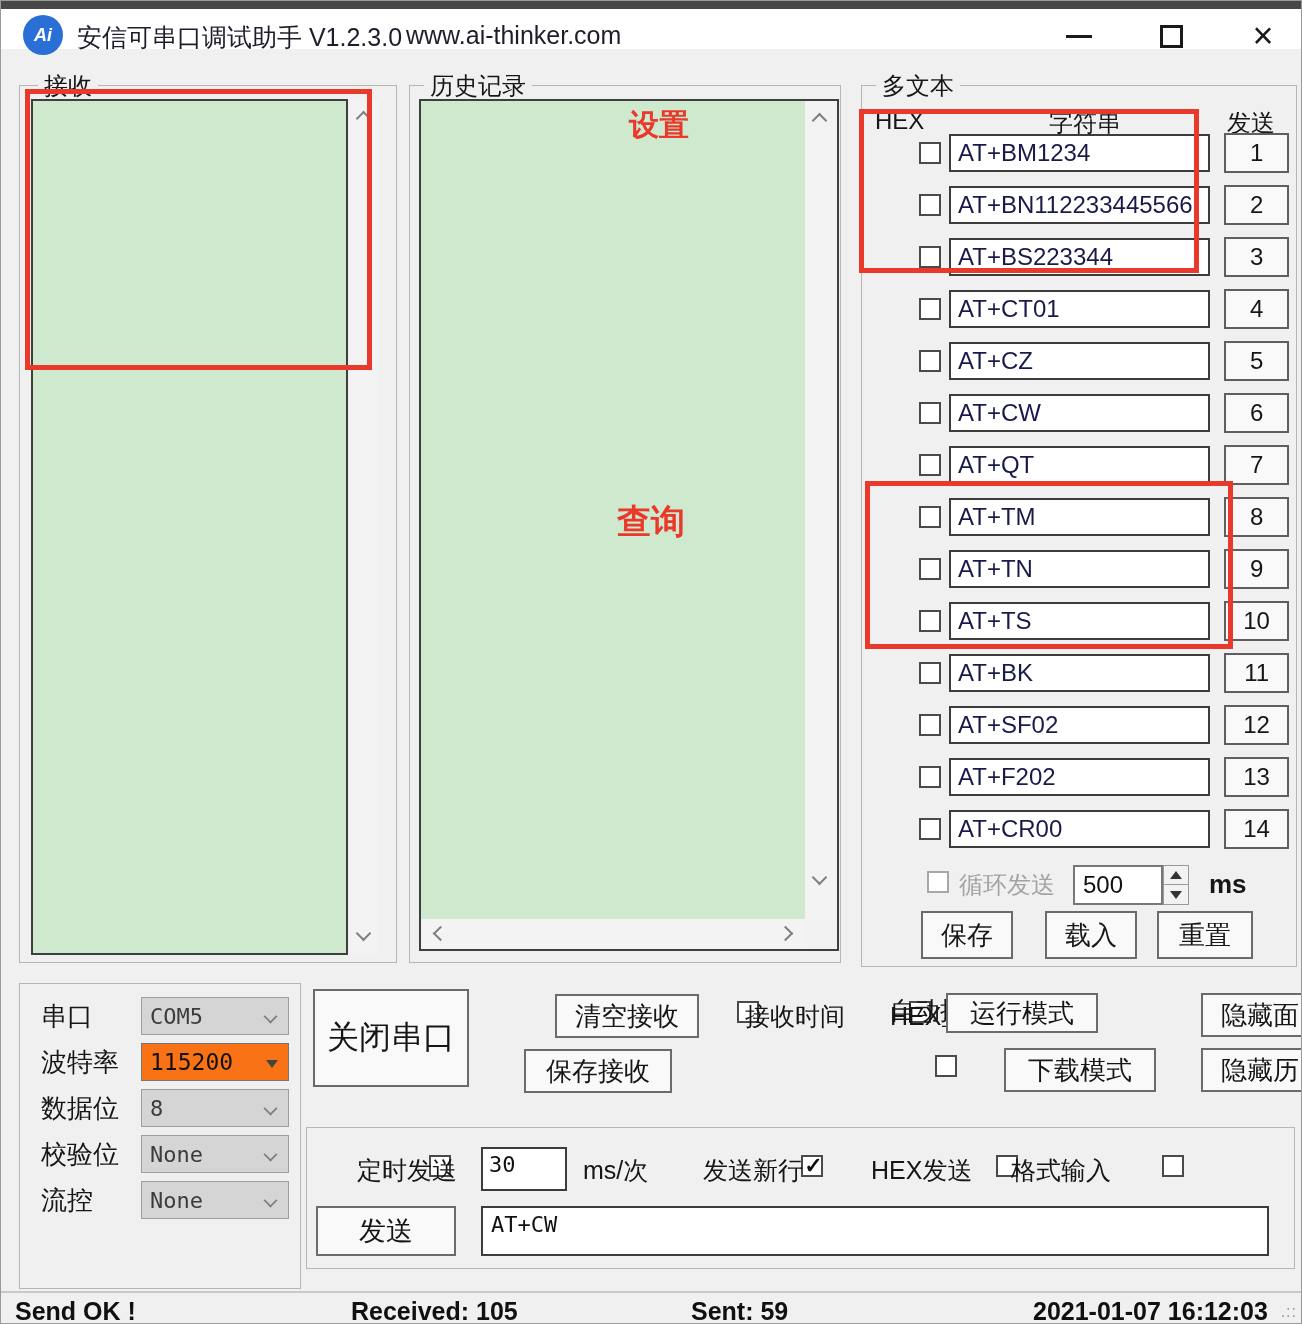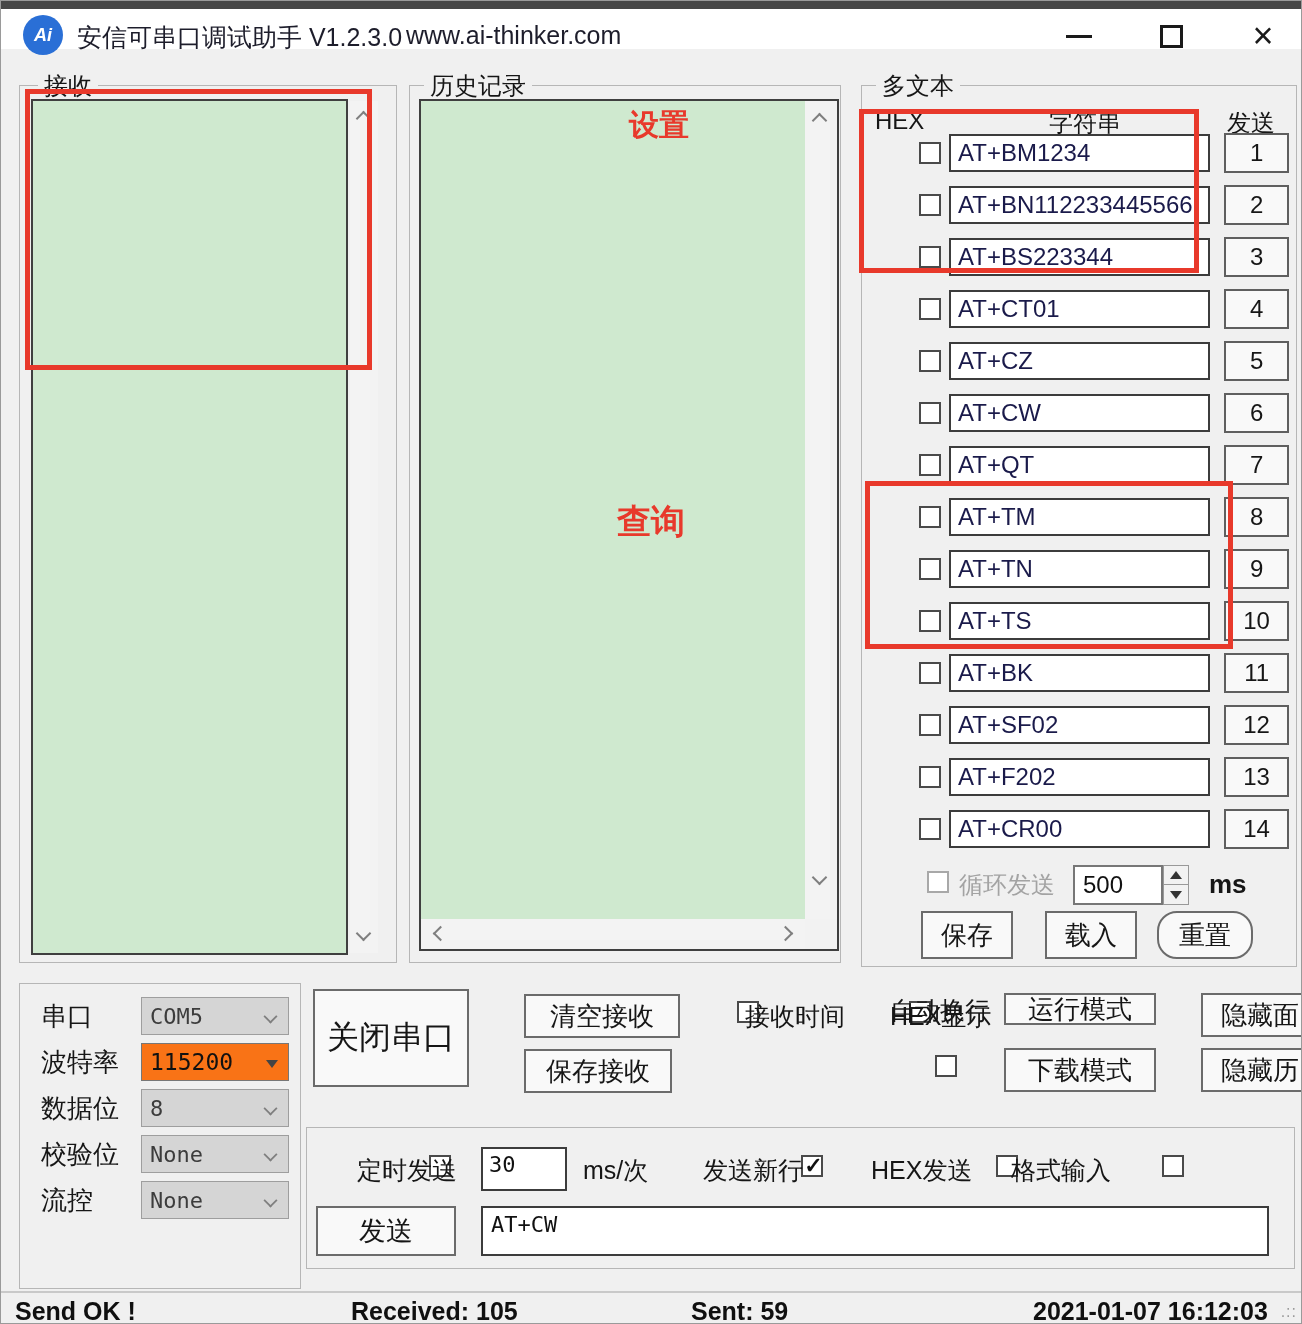--- a/index.html
+++ b/index.html
@@ -259,21 +259,21 @@
         <span class="tri-up"></span>
       </div>
     <div class="spin-half">
         <span class="tri-down"></span>
       </div>
   </div>
   <span class="cb-label abs" style="left:1208px; top:868px; font-weight:600; font-size:26px;">ms</span>
 
   <div class="btn" style="left:920px; top:910px; width:92px; height:48px;">保存</div>
   <div class="btn" style="left:1044px; top:910px; width:92px; height:48px;">载入</div>
-  <div class="btn" style="left:1156px; top:910px; width:96px; height:48px;border-radius:20px;">重置</div>
+  <div class="btn" style="left:1156px; top:910px; width:96px; height:48px;">重置</div>
 
   
   <div class="red-box" style="left:858px; top:108px; width:340px; height:164px;"></div>
   <div class="red-box" style="left:864px; top:480px; width:368px; height:168px;"></div>
 
   
   <div class="groupbox" style="left:18px; top:982px; width:282px; height:306px;"></div>
   <div class="serial-rows">
     <div class="serial-row disabled">
         <span class="serial-label">串口</span>
@@ -312,31 +312,31 @@
         <div class="combo">
           <span>None</span>
           <span class="chev"></span>
 
         </div>
       </div>
   </div>
   <div class="btn" style="left:312px; top:988px; width:156px; height:98px; font-size:32px;">关闭串口</div>
 
   
-  <div class="btn" style="left:523px; top:993px; width:156px; height:44px;">清空接收</div>
+  <div class="btn" style="left:554px; top:993px; width:144px; height:44px;">清空接收</div>
   <div class="btn" style="left:523px; top:1048px; width:148px; height:44px;">保存接收</div>
 
   <span class="checkbox abs" style="left:710px; top:1000px;"></span>
   <span class="cb-label abs" style="left:744px; top:999px;">接收时间</span>
   <span class="checkbox abs" style="left:855px; top:1000px;"></span>
   <span class="cb-label abs" style="left:889px; top:999px;">HEX显示</span>
   <span class="checkbox abs" style="left:855px; top:1054px;"></span>
   <span class="cb-label abs" style="left:889px; top:993px;text-align:center;">自动换行</span>
 
-  <div class="btn" style="left:1003px; top:992px; width:152px; height:32px;text-align:center;">运行模式</div>
+  <div class="btn" style="left:945px; top:992px; width:152px; height:40px;text-align:center;">运行模式</div>
   <div class="btn" style="left:1003px; top:1047px; width:152px; height:44px;">下载模式</div>
   <div class="btn" style="left:1200px; top:992px; width:112px; height:44px; justify-content:flex-start; padding-left:18px;">隐藏面</div>
   <div class="btn" style="left:1200px; top:1047px; width:112px; height:44px; justify-content:flex-start; padding-left:18px;">隐藏历</div>
 
   
   <div class="groupbox" style="left:305px; top:1126px; width:989px; height:142px;"></div>
   <span class="checkbox abs" style="left:322px; top:1154px;"></span>
   <span class="cb-label abs" style="left:356px; top:1153px;">定时发送</span>
   <div class="mono-input abs" style="left:480px; top:1146px; width:86px; height:44px; padding:3px 6px;">30</div>
   <span class="cb-label abs" style="left:582px; top:1153px;">ms/次</span>

